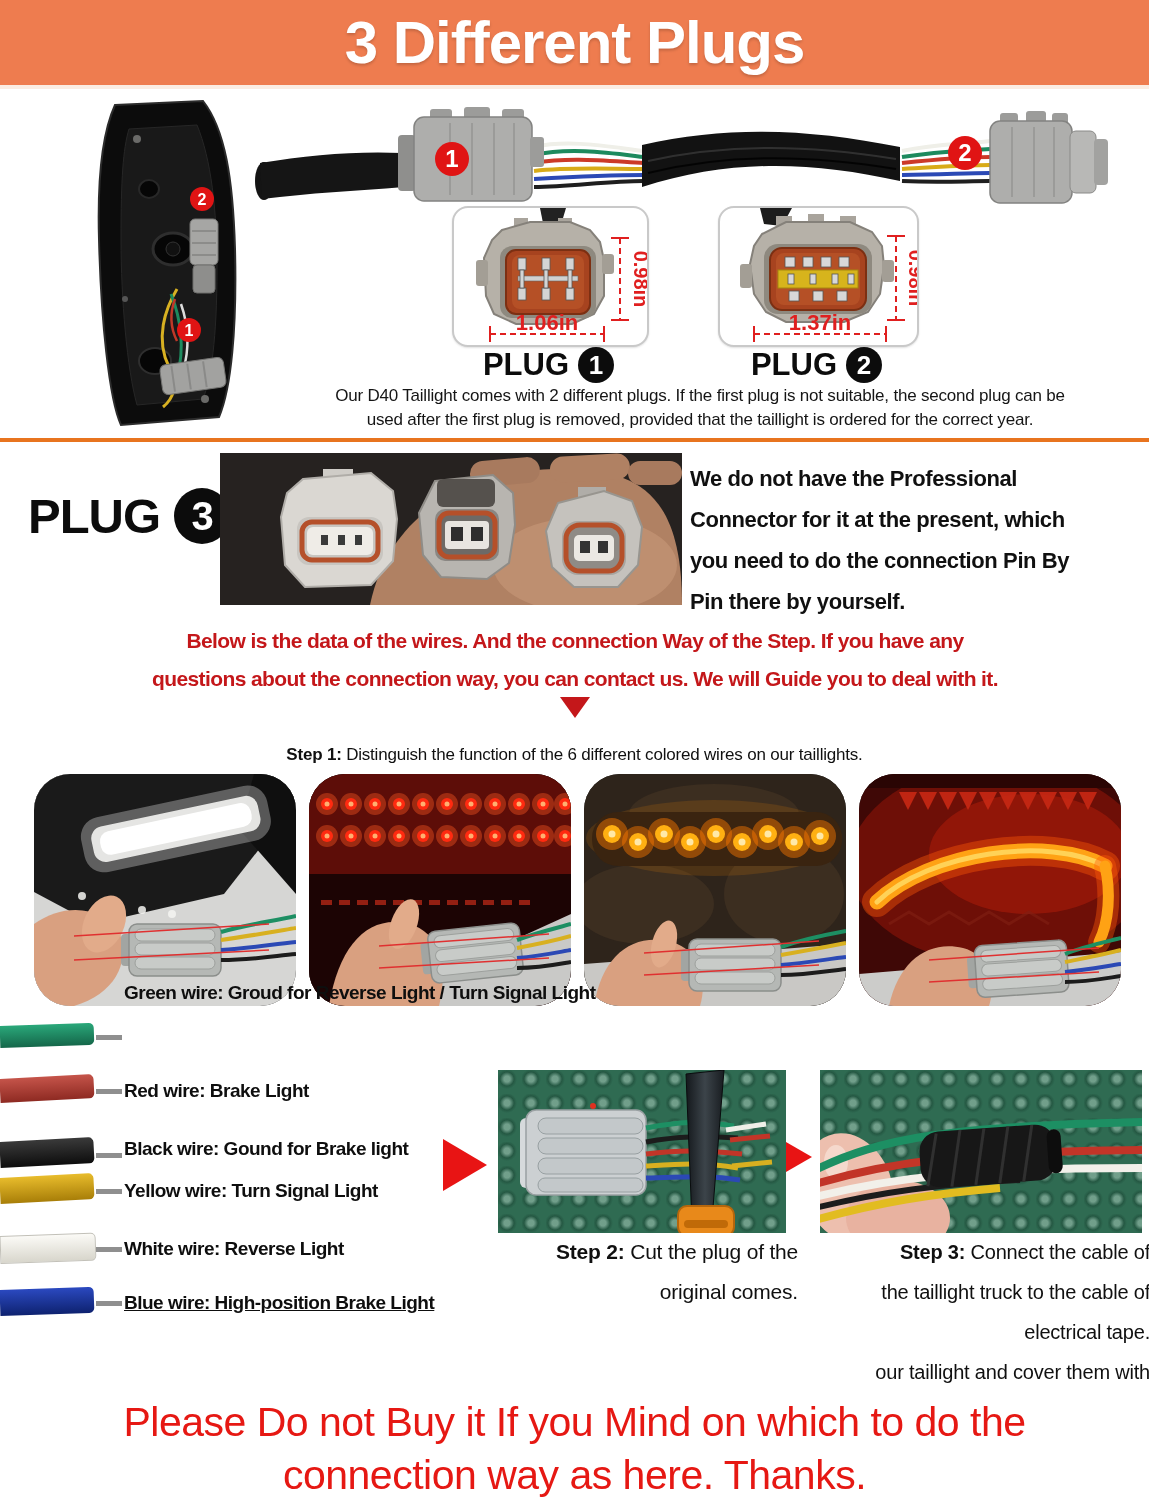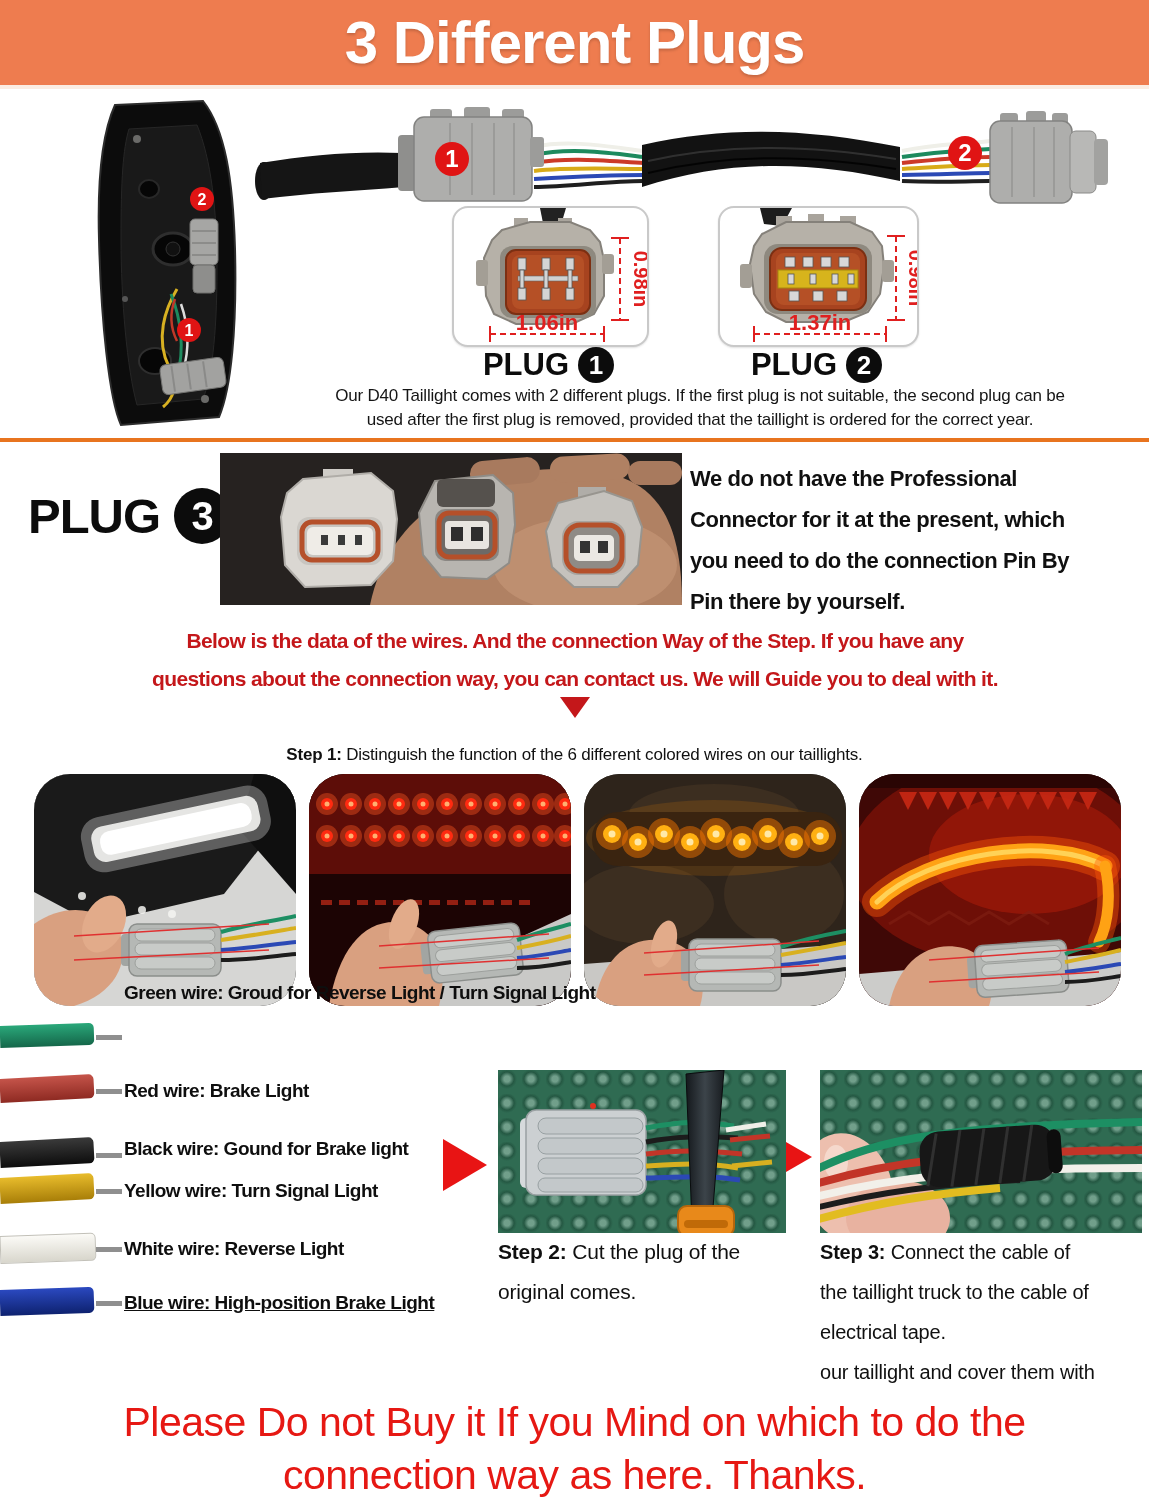--- a/index.html
+++ b/index.html
@@ -48,21 +48,21 @@
 
   .arrow-right{width:0;height:0;}
   .arrow-right.a1{left:443px;top:1139px;border-top:26px solid transparent;border-bottom:26px solid transparent;border-left:44px solid #e81414;}
   .arrow-right.a2{left:786px;top:1142px;border-top:15px solid transparent;border-bottom:15px solid transparent;border-left:26px solid #e81414;}
 
   .bubblephoto{top:1070px;height:163px;background-color:#2f6b52;
     background-image:radial-gradient(circle at 9px 9px, rgba(235,255,245,.35) 3px, rgba(10,40,28,.28) 7px, rgba(255,255,255,0) 10px);
     background-size:24px 24px;overflow:hidden;}
   .bubblephoto svg{display:block;}
 
-  .cap{font-size:21px;line-height:40px;color:#101010;letter-spacing:-0.2px;}
+  .cap{font-size:21px;line-height:40px;color:#101010;letter-spacing:-0.2px;text-align:right;}
   .cap b{font-weight:bold;}
   .cap3{font-size:20px;}
 
   .footer{left:0;top:1396px;width:1149px;text-align:center;color:#e61813;
           font-size:41px;line-height:53px;letter-spacing:-0.5px;}
 
   .dimtext{font-weight:bold;fill:#e01f1f;}
 </style>
 </head>
 <body>

